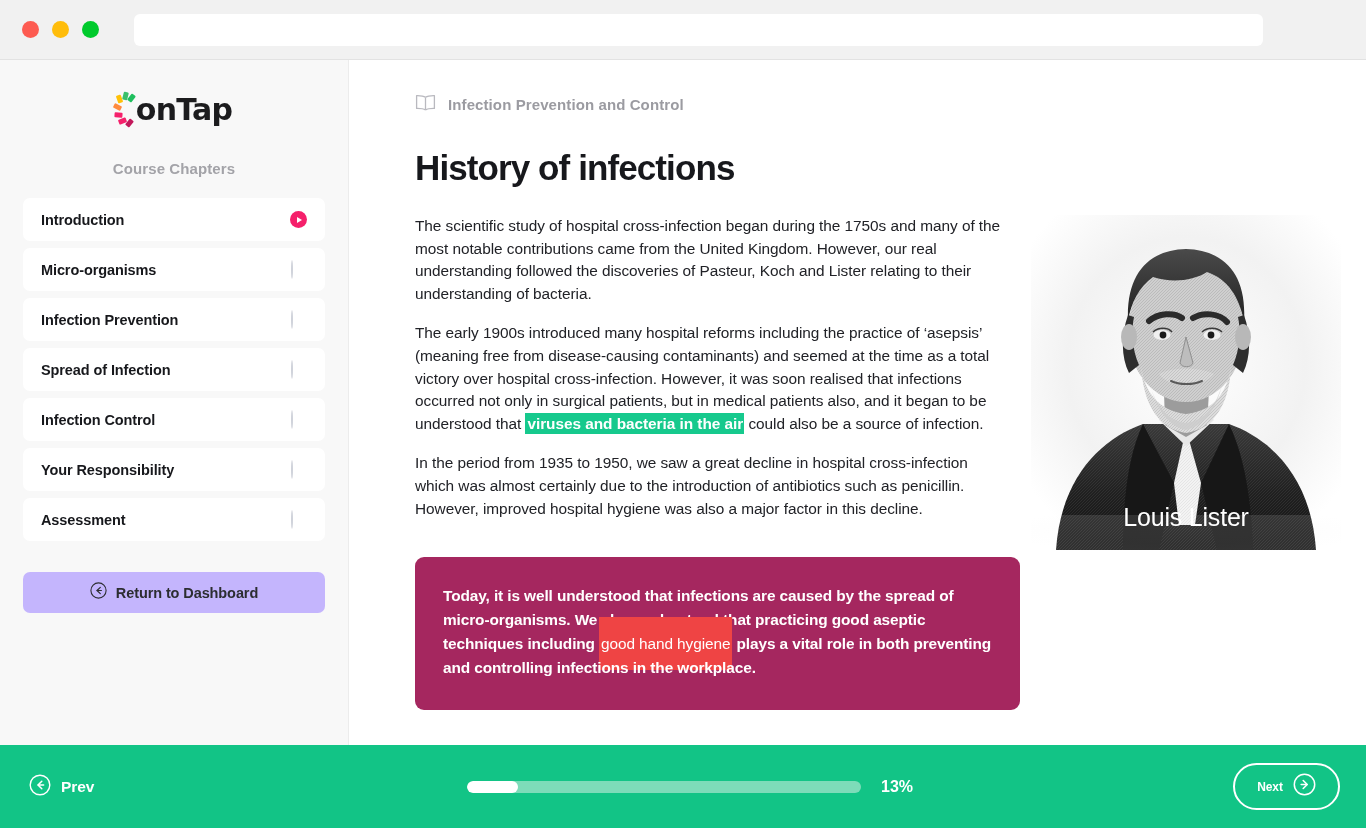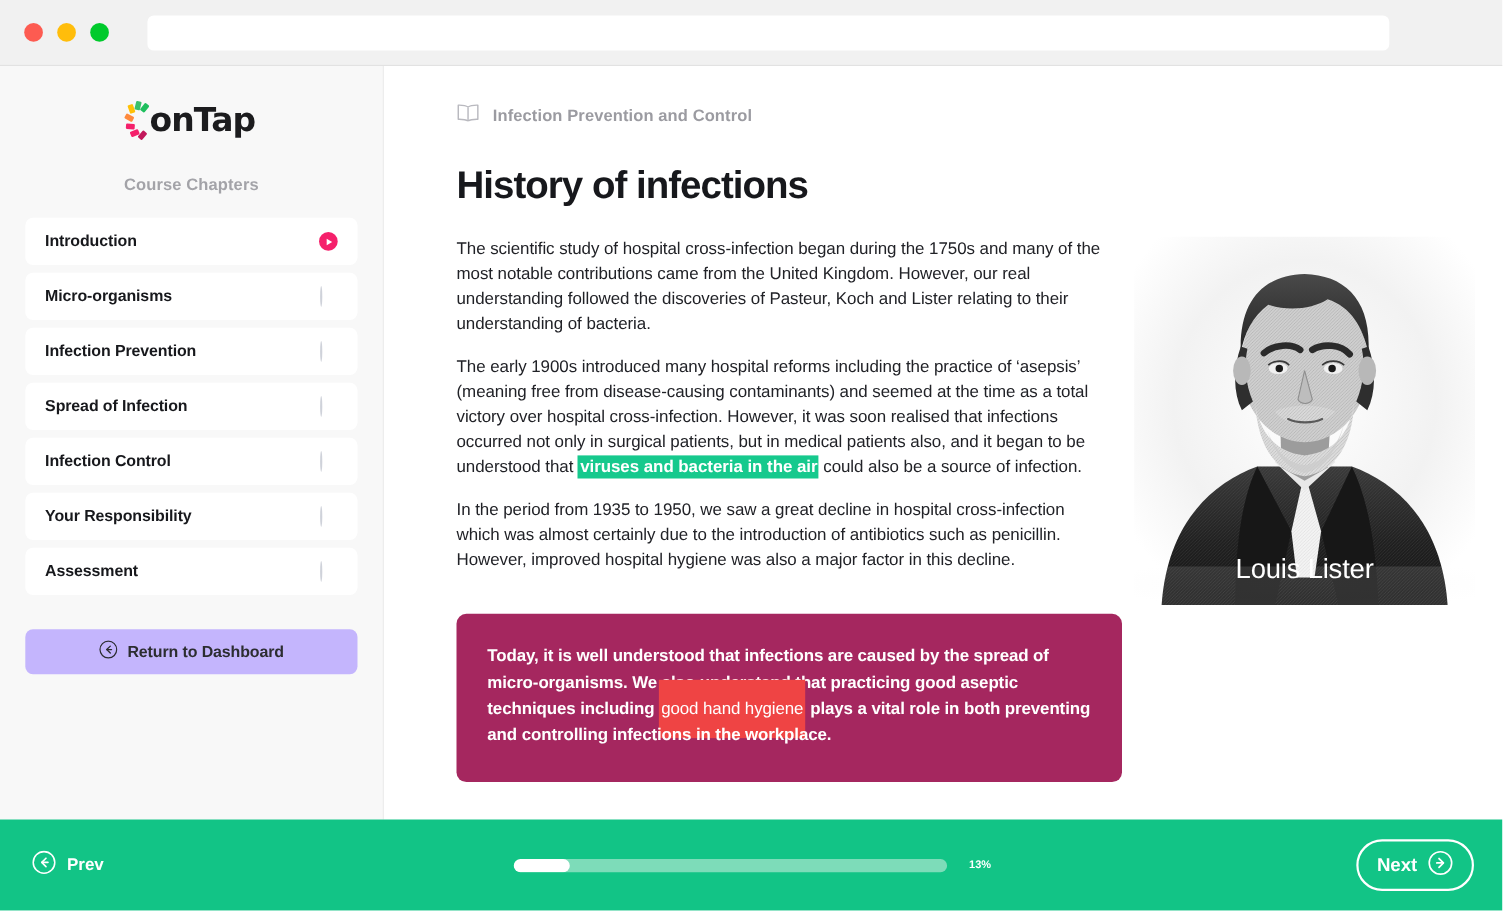--- a/index.html
+++ b/index.html
@@ -299,39 +299,39 @@
     border-radius: 6px;
     overflow: hidden;
   }
   .progress-fill {
     height: 12px;
     background: #ffffff;
     border-radius: 6px;
   }
   .progress-label {
     color: #ffffff;
-    font-size: 10px;
+    font-size: 16px;
     font-weight: bold;
   }
   .next-btn {
     position: absolute;
     right: 26px;
     width: 107px;
     height: 47px;
     border: 2px solid #ffffff;
     border-radius: 24px;
     display: flex;
     align-items: center;
     justify-content: center;
     gap: 10px;
     cursor: pointer;
   }
   .next-btn .lbl {
     color: #ffffff;
-    font-size: 17px;
+    font-size: 12px;
     font-weight: bold;
     letter-spacing: -0.1px;
   }
 </style>
 </head>
 <body>
 
 <div id="app">
 
   <div class="titlebar">

